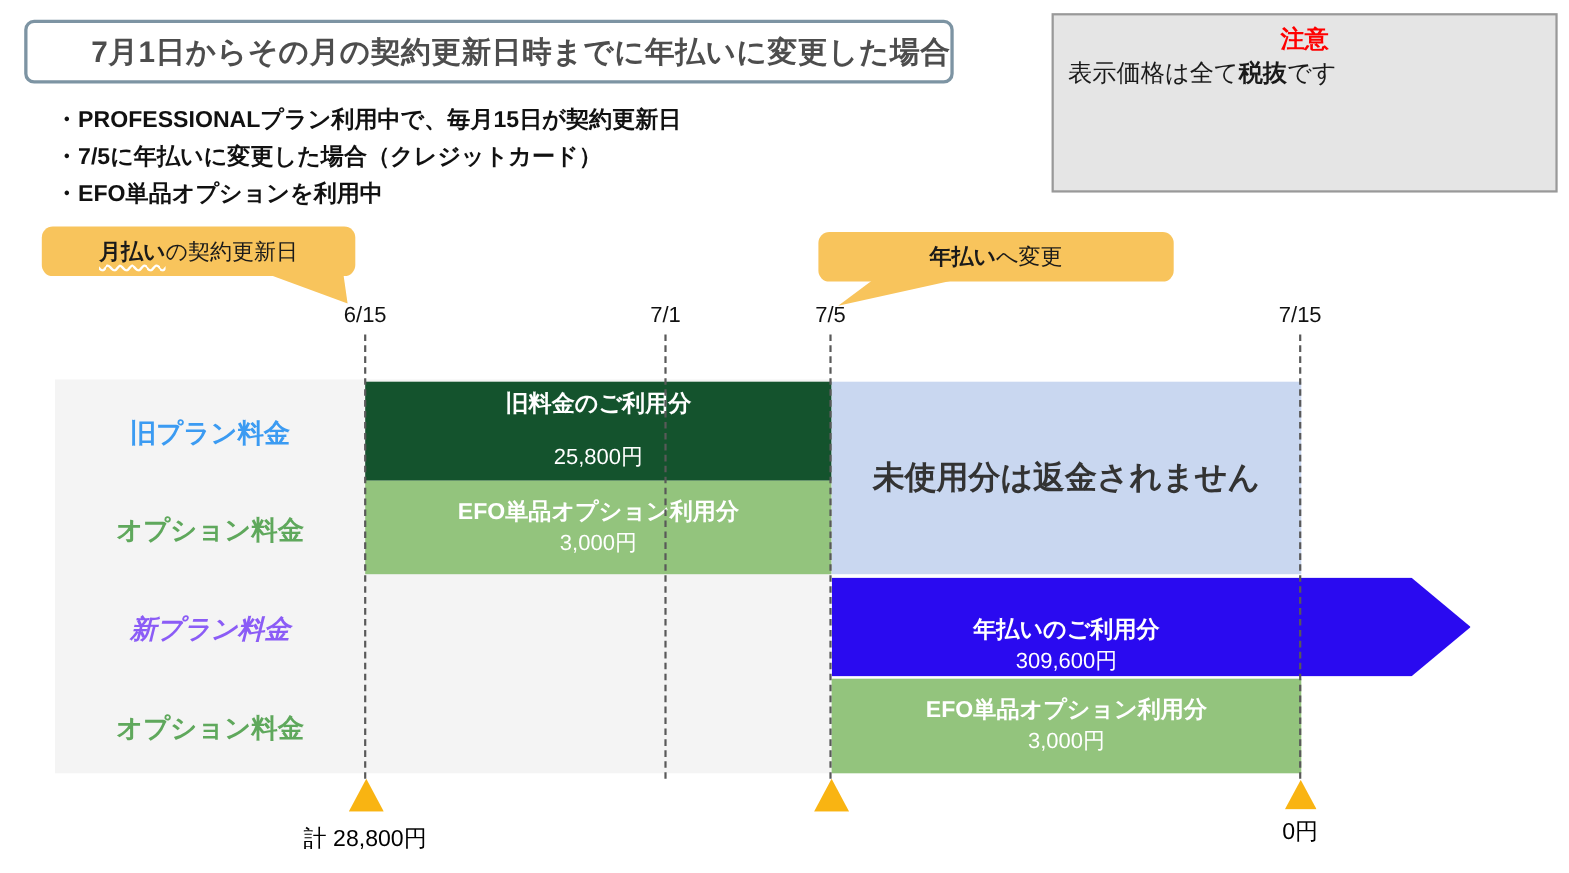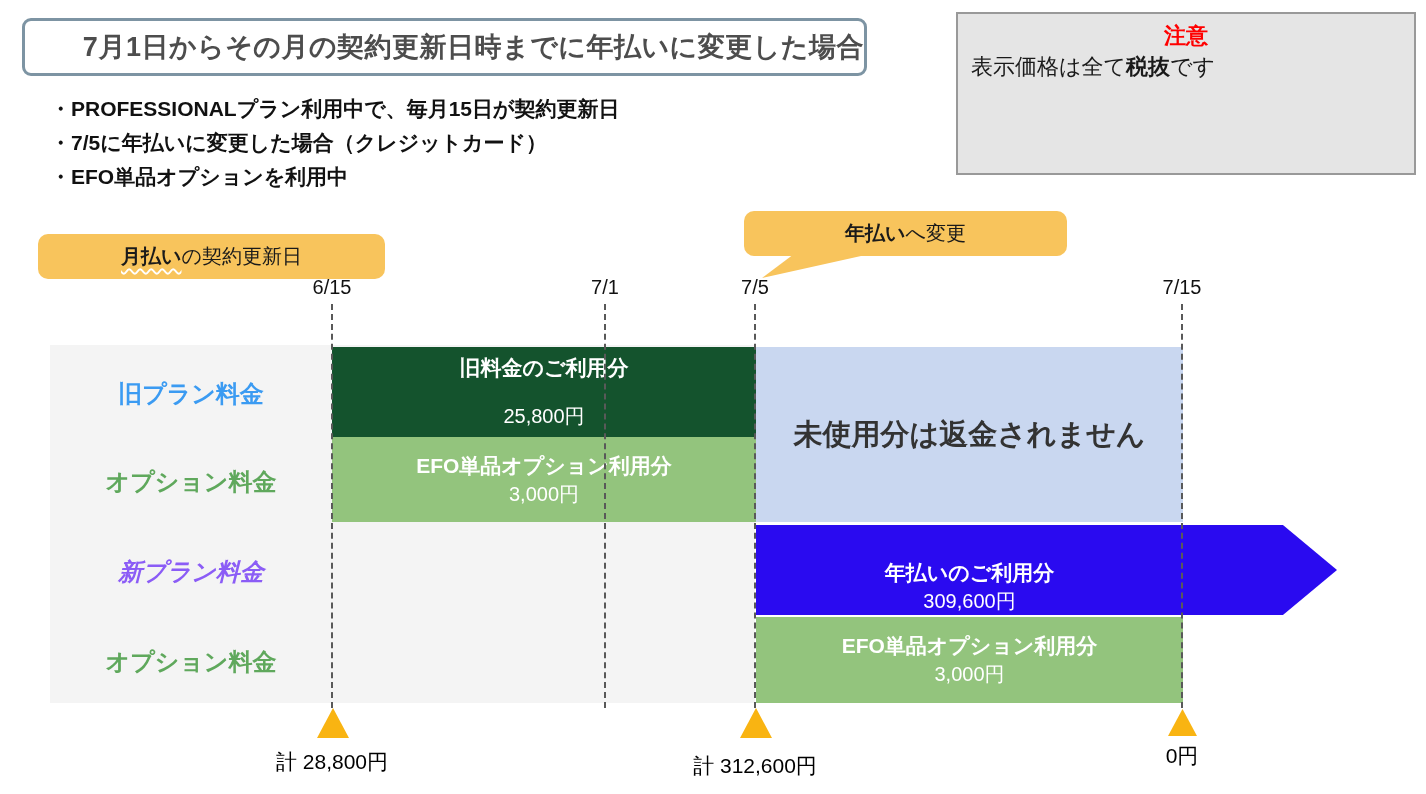--- a/index.html
+++ b/index.html
@@ -27,21 +27,21 @@
     font-size:22px;line-height:31px;color:#1a1a1a;
   }
   .notice-heading{text-align:center;color:#f00;font-weight:bold;}
   .notice-bold{font-weight:bold;}
 
   
   .bubble{
     background:#F8C45C;border-radius:10px;display:flex;align-items:center;justify-content:center;
     font-size:20px;color:#1a1a1a;z-index:3;
   }
-  .bubble-monthly{left:38px;top:206px;width:347px;height:45px;margin-top:28px;}
+  .bubble-monthly{left:38px;top:206px;width:285px;height:45px;}
   .bubble-yearly{left:744px;top:211px;width:323px;height:45px;}
   .bubble-bold{font-weight:bold;}
   .wavy{
     text-decoration-line:underline;text-decoration-style:wavy;
     text-decoration-color:#fff;text-decoration-thickness:2px;text-underline-offset:5px;
   }
   .tail{z-index:2;}
 
   
   .date-label{top:276px;width:90px;text-align:center;font-size:20px;color:#111;}
@@ -163,16 +163,15 @@
   <div class="abs bar bar-new-option">
     <span class="bar-line1">EFO単品オプション利用分</span>
     <span class="bar-line2">3,000円</span>
   </div>
 
   <div class="abs marker marker-1"></div>
   <div class="abs marker marker-2"></div>
   <div class="abs marker marker-3"></div>
 
   <div class="abs total total-1">計 28,800円</div>
-  <div class="abs total total-2">計 312,600円</div>
   <div class="abs total total-3">0円</div>
 
 </div>
 
 </body></html>

